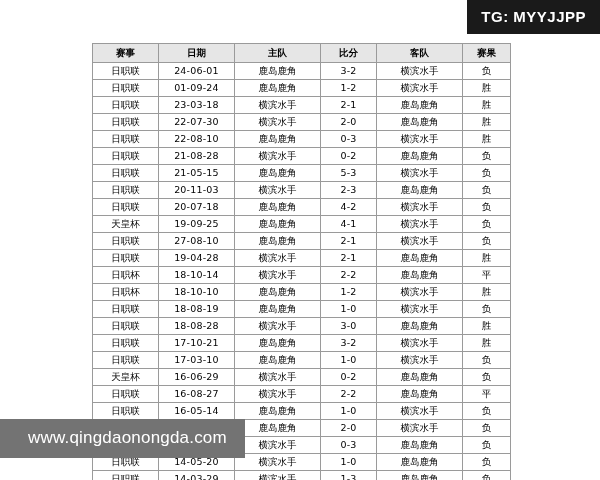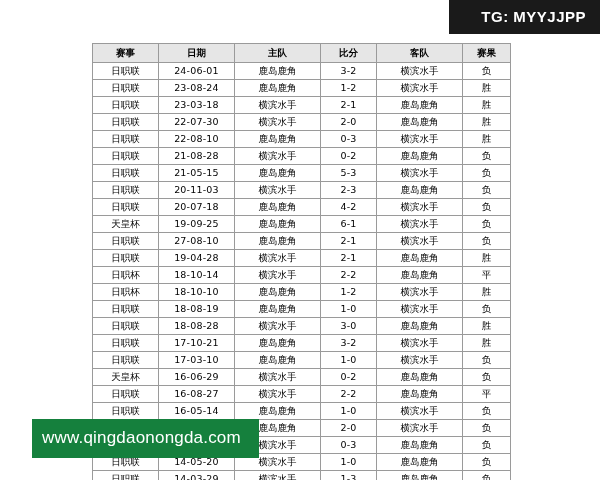--- a/index.html
+++ b/index.html
@@ -16,34 +16,33 @@
   }
   .tg-badge {
     position: absolute;
     top: 0;
     right: 0;
     background: #1a1a1a;
     color: #ffffff;
     font-size: 15px;
     font-weight: bold;
     letter-spacing: 0.5px;
-    padding: 8px 14px 9px 32px;
+    padding: 8px 14px 9px 14px;
     font-family: "Liberation Sans", sans-serif;
   }
   .watermark {
     position: absolute;
     left: 0;
     bottom: 22px;
-    background: #15803d;
+    background: #737373;
     color: #ffffff;
     font-size: 17px;
-    padding: 9px 18px 10px 10px;
+    padding: 9px 18px 10px 28px;
     font-family: "Liberation Sans", sans-serif;
     letter-spacing: 0.2px;
-    margin-left: 32px;
   }
   .table-wrap {
     position: absolute;
     left: 92px;
     top: 43px;
     width: 418px;
   }
   table.match-table {
     border-collapse: collapse;
     width: 418px;
@@ -110,21 +109,21 @@
       <tr>
         <td>日职联</td>
         <td class="num">24-06-01</td>
         <td>鹿岛鹿角</td>
         <td class="num">3-2</td>
         <td>横滨水手</td>
         <td>负</td>
       </tr>
       <tr>
         <td>日职联</td>
-        <td class="num">23-08-24</td>
+        <td class="num">01-09-24</td>
         <td>鹿岛鹿角</td>
         <td class="num">1-2</td>
         <td>横滨水手</td>
         <td>胜</td>
       </tr>
       <tr>
         <td>日职联</td>
         <td class="num">23-03-18</td>
         <td>横滨水手</td>
         <td class="num">2-1</td>
@@ -176,21 +175,21 @@
         <td class="num">20-07-18</td>
         <td>鹿岛鹿角</td>
         <td class="num">4-2</td>
         <td>横滨水手</td>
         <td>负</td>
       </tr>
       <tr>
         <td>天皇杯</td>
         <td class="num">19-09-25</td>
         <td>鹿岛鹿角</td>
-        <td class="num">6-1</td>
+        <td class="num">4-1</td>
         <td>横滨水手</td>
         <td>负</td>
       </tr>
       <tr>
         <td>日职联</td>
         <td class="num">27-08-10</td>
         <td>鹿岛鹿角</td>
         <td class="num">2-1</td>
         <td>横滨水手</td>
         <td>负</td>

